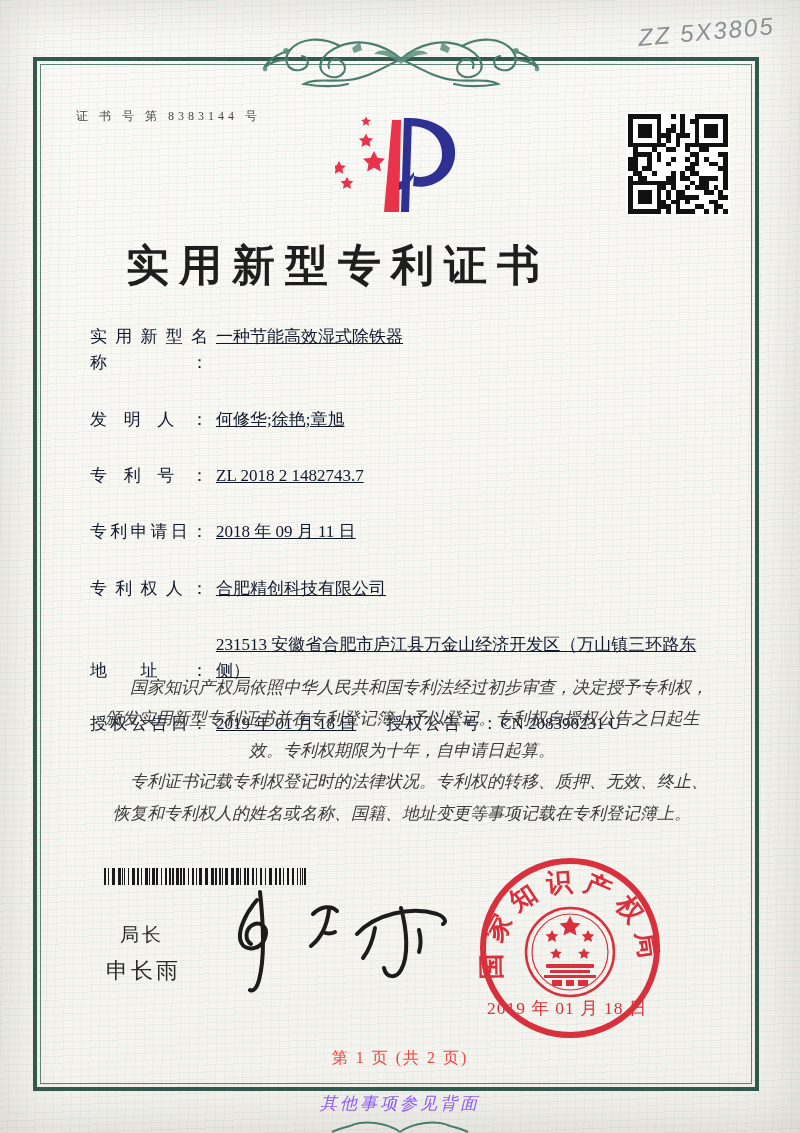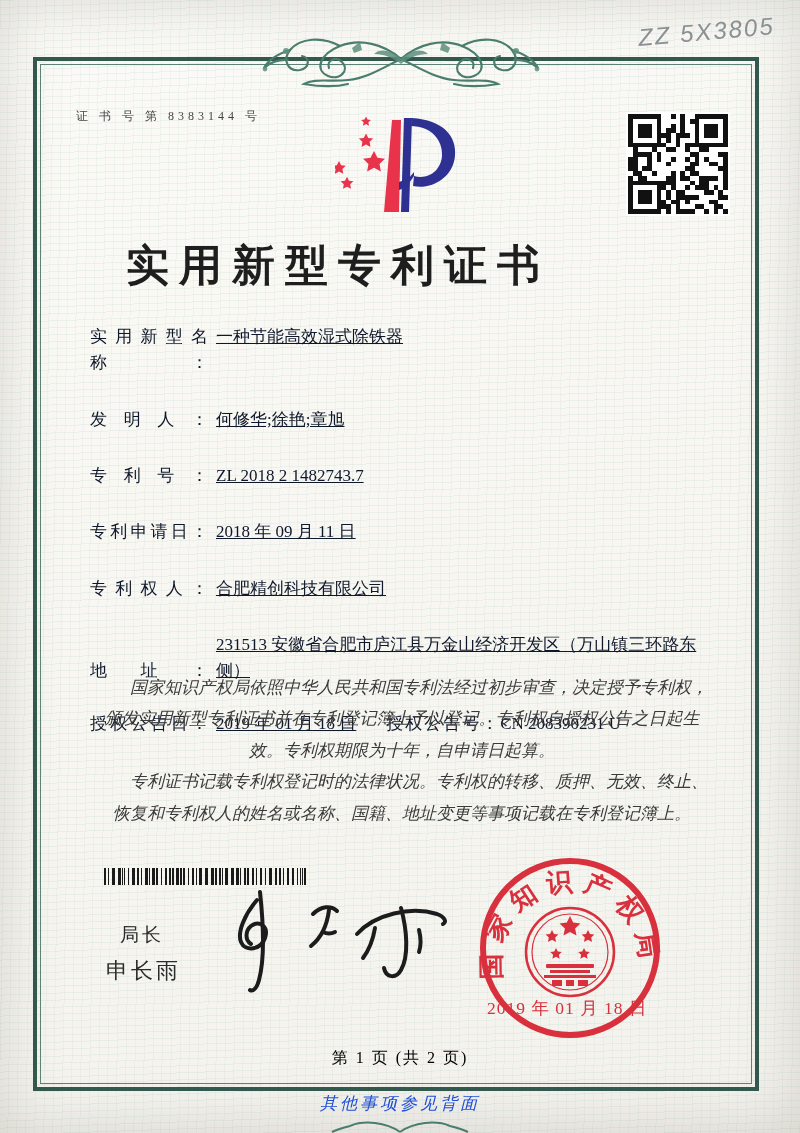--- a/index.html
+++ b/index.html
@@ -45,23 +45,23 @@
   .director-title{position:absolute;left:120px;top:922px;font-family:"Liberation Sans",sans-serif;
     font-size:19px;color:#2b2b2b;letter-spacing:3px;}
   .director-name{position:absolute;left:106px;top:956px;font-family:"Liberation Sans",sans-serif;
     font-size:22px;color:#2b2b2b;letter-spacing:3px;}
   .signature{position:absolute;left:205px;top:880px;width:250px;height:120px;}
   .seal{position:absolute;left:478px;top:856px;width:184px;height:184px;}
   .seal-date{position:absolute;left:487px;top:996px;font-size:17.5px;color:#d8303c;
     letter-spacing:1px;white-space:nowrap;}
   
   .page-info{position:absolute;left:0;top:1048px;width:800px;text-align:center;
-    font-size:16px;color:#000000;letter-spacing:2px;}
+    font-size:16px;color:#ef4444;letter-spacing:2px;}
   .back-note{position:absolute;left:0;top:1092px;width:800px;text-align:center;
-    font-style:italic;font-size:17px;color:#1d4ed8;letter-spacing:3px;}
+    font-style:italic;font-size:17px;color:#8b5cf6;letter-spacing:3px;}
 </style>
 </head>
 <body>
 
 <div class="vignette"></div>
 
 <div class="handwriting">ZZ 5X3805</div>
 
 <div class="frame">
   <div class="frame-inner"></div>

